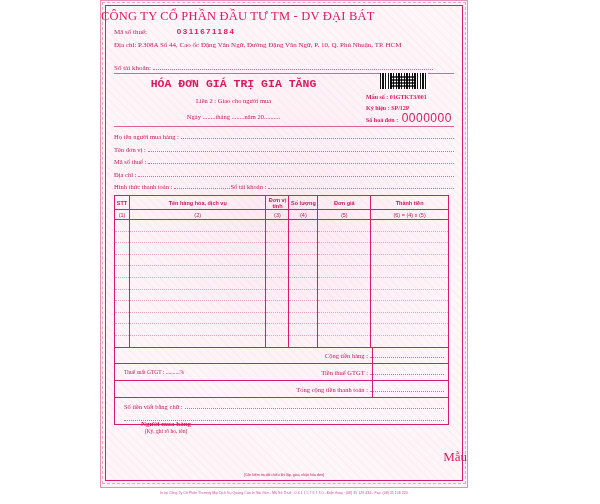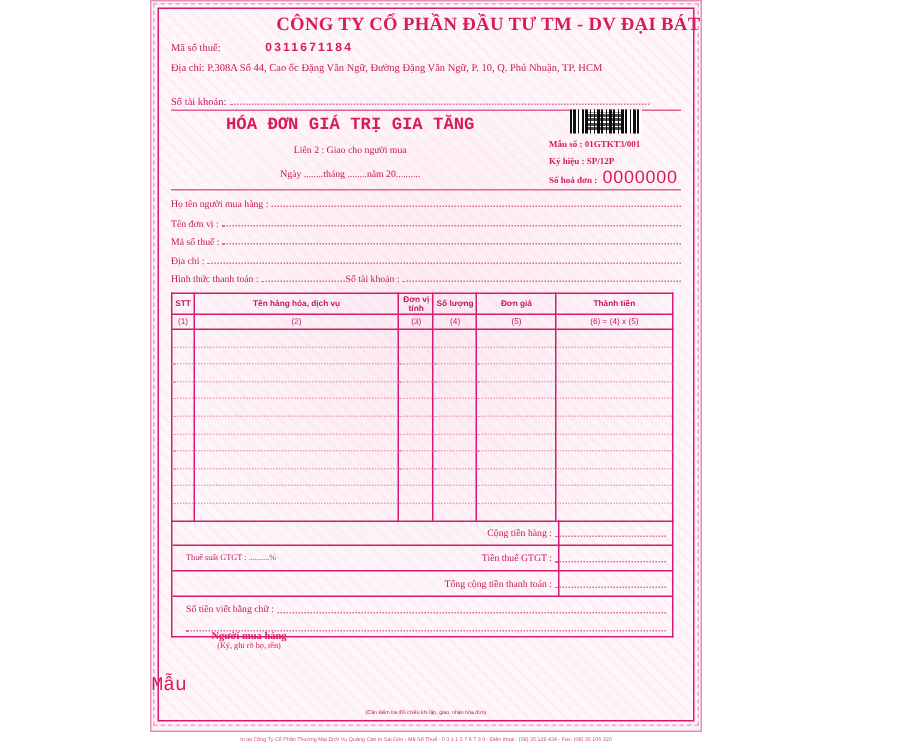--- a/index.html
+++ b/index.html
@@ -16,21 +16,21 @@
     background:
       radial-gradient(circle at 50% 45%, rgba(236,120,170,0.10) 0, rgba(236,120,170,0.04) 35%, transparent 60%),
       repeating-linear-gradient(45deg, rgba(236,140,180,0.06) 0 2px, transparent 2px 6px),
       #fef6f9;
   }
   .frame::before {
     content: ""; position: absolute; left: -4px; top: -4px; right: -4px; bottom: -4px;
     border: 1px dashed #f0a6c6; pointer-events: none;
   }
   .abs { position: absolute; white-space: nowrap; }
-  .company { left: 0; right: 0; top: 8px; text-align: right; font-size: 12.5px; font-weight: bold; color: #d81b60; letter-spacing: 0.2px; }
+  .company { left: 0; right: 0; top: 8px; text-align: left; font-size: 12.5px; font-weight: normal; color: #d81b60; letter-spacing: 0.2px; }
   .info { font-size: 7px; color: #c2185b; left: 13px; }
   .taxid-val { font-family: "Liberation Sans", sans-serif; font-weight: bold; font-size: 8px; letter-spacing: 1.5px; color: #d81b60; padding-left: 28px; }
   .dots { border-bottom: 1px dotted #d46a98; display: inline-block; height: 6px; vertical-align: baseline; }
   .hr { position: absolute; left: 13px; right: 13px; height: 0; border-top: 1.5px solid #e0609a; }
   .title { left: 0; width: 265px; text-align: center; top: 76px; font-size: 11.5px; font-weight: bold; color: #d81b60; font-family: Liberation Mono, monospace; }
   .sub { left: 0; width: 265px; text-align: center; font-size: 6.5px; color: #c2185b; }
   .barcode { left: 279px; top: 72px; width: 48px; height: 16px;
     background: repeating-linear-gradient(90deg, #111 0 1px, #fff 1px 2px, #111 2px 4px, #fff 4px 5px, #111 5px 6px, #fff 6px 8px);
   }
   .barcode::after { content: ""; position: absolute; left: 10px; top: 2px; width: 26px; height: 12px;
@@ -51,21 +51,21 @@
   .srow .lbl { position: absolute; right: 80px; top: 5px; }
   .srow .val { position: absolute; right: 4px; top: 10px; width: 74px; border-bottom: 1px dotted #d46a98; }
   .srow .vline { position: absolute; left: 257px; top: 0; bottom: -1px; border-left: 1px solid #d81b72; }
   .srow .left { position: absolute; left: 9px; top: 5px; font-size: 5.5px; }
   .words { position: relative; height: 26px; }
   .words .lbl { position: absolute; left: 9px; top: 5px; }
   .words .l1 { position: absolute; left: 70px; right: 4px; top: 10px; border-bottom: 1px dotted #d46a98; }
   .words .l2 { position: absolute; left: 9px; right: 4px; top: 22px; border-bottom: 1px dotted #d46a98; }
   .sign { text-align: center; font-size: 7px; font-weight: bold; color: #d81b60; }
   .signsub { text-align: center; font-size: 5.5px; color: #c2185b; font-weight: normal; }
-  .sample { left: 0; right: 0; top: 448px; text-align: left; font-family: Liberation Mono, monospace; font-size: 13px; color: #d81b60; }
+  .sample { left: 0; right: 0; top: 448px; text-align: right; font-family: Liberation Serif, serif; font-size: 13px; color: #d81b60; }
   .note { left: 0; right: 0; top: 472px; text-align: center; font-family: "Liberation Sans", sans-serif; font-size: 3.5px; color: #c2185b; }
   .printer { left: 100px; width: 368px; top: 491px; text-align: center; font-family: "Liberation Sans", sans-serif; font-size: 3.6px; color: #d0508a; }
 </style>
 </head>
 <body>
 
 <div class="page">
   <div class="frame"></div>
 
   <div class="abs company">CÔNG TY CỔ PHẦN ĐẦU TƯ TM - DV ĐẠI BÁT</div>

